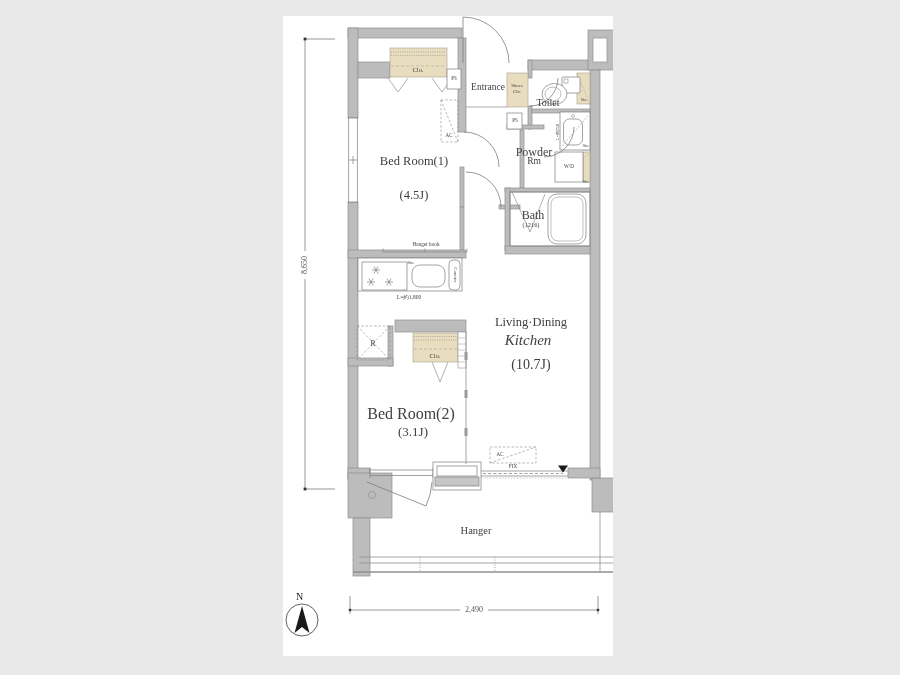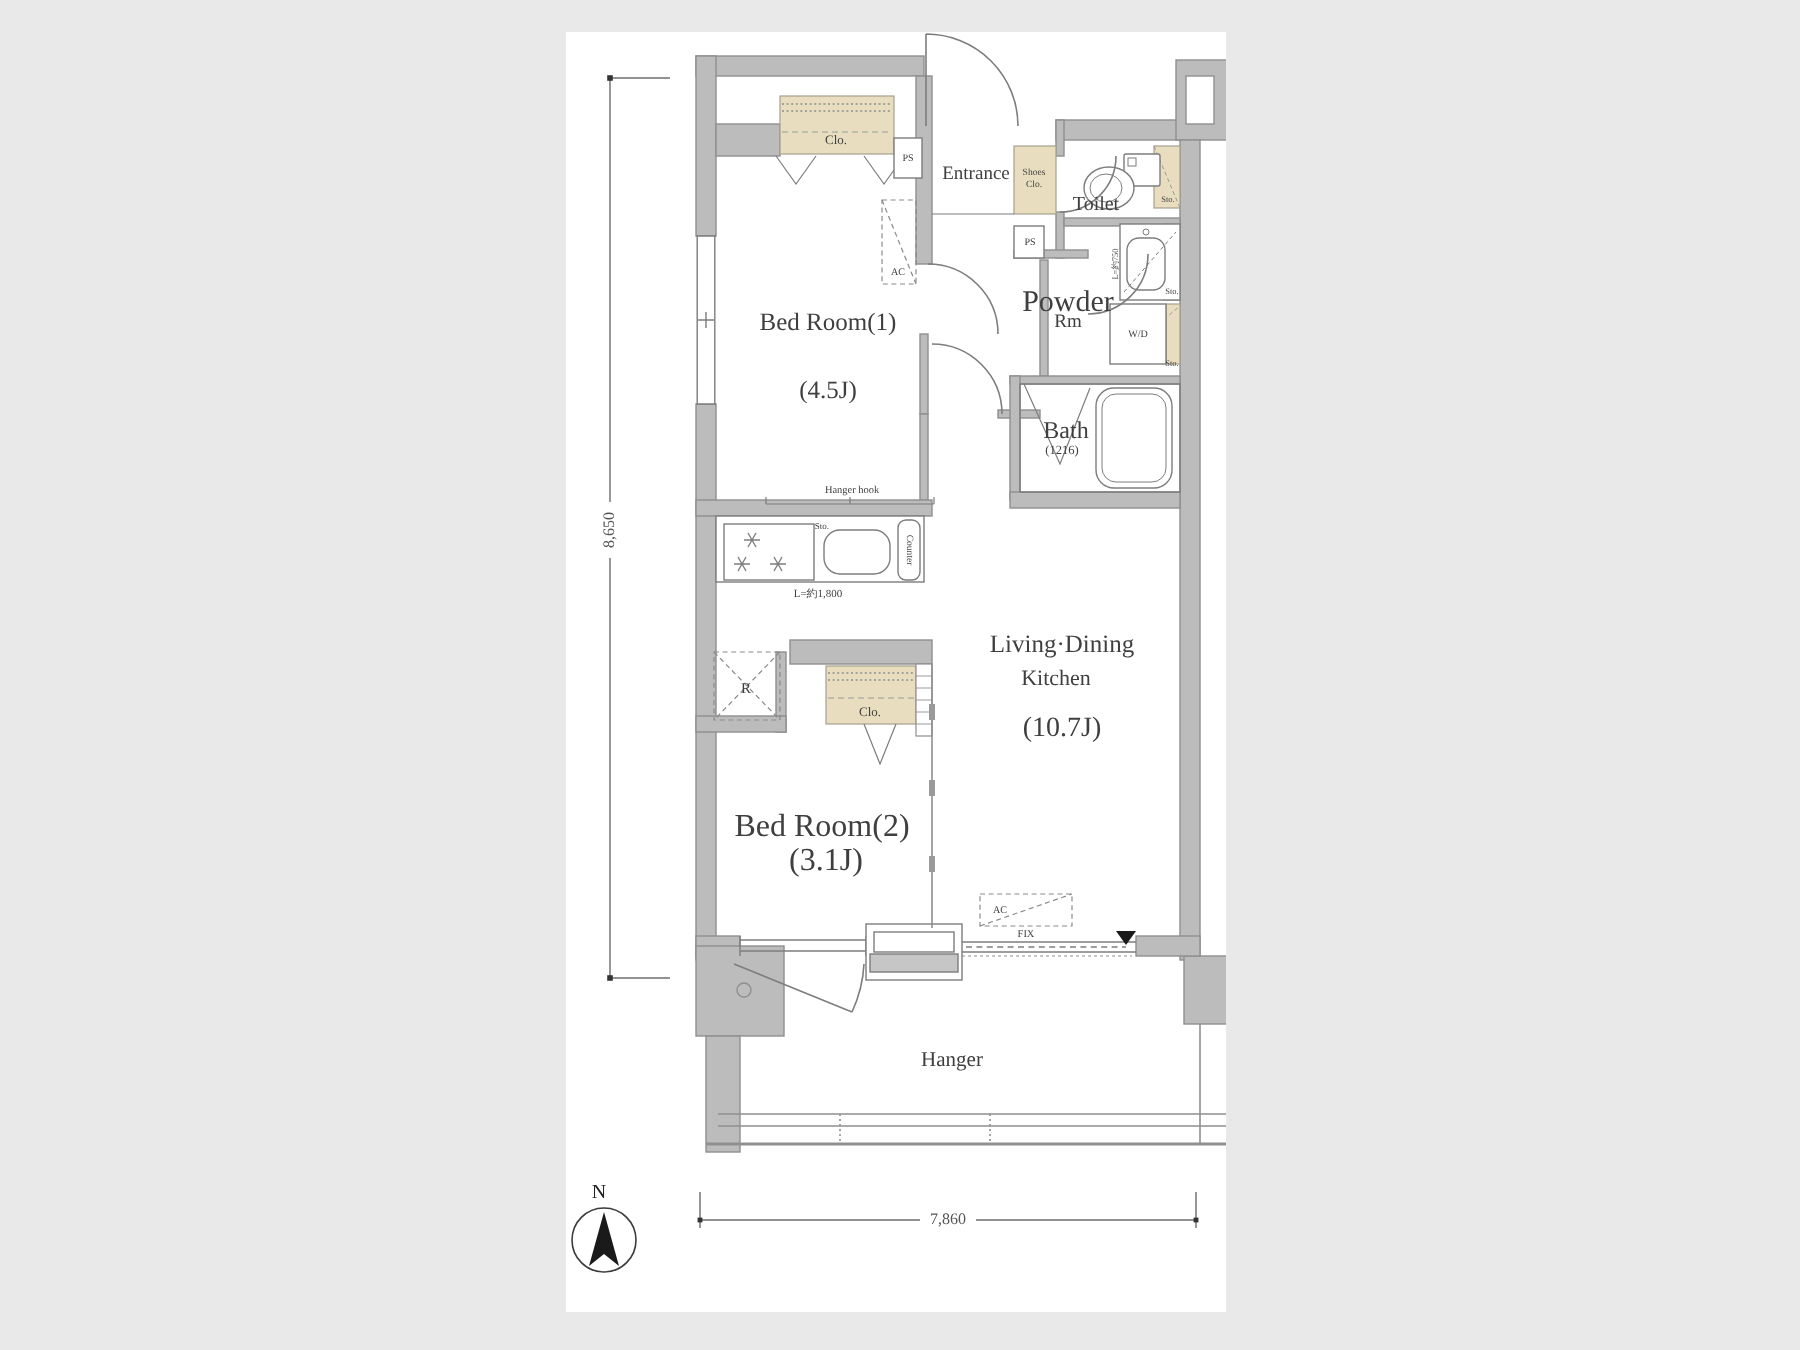--- a/index.html
+++ b/index.html
@@ -203,27 +203,27 @@
 
   <g>
     <circle cx="19" cy="604" r="16" fill="none" stroke="#3a3a3a" stroke-width="0.8"></circle>
     <polygon points="19,590 11.5,617 19,611 26.5,617" fill="#1a1a1a"></polygon>
   </g>
 </svg>
 
   <div class="lbl" style="left:131px;top:145px;font-size:12.5px;">Bed Room(1)</div>
   <div class="lbl" style="left:131px;top:179px;font-size:12.5px;">(4.5J)</div>
   <div class="lbl" style="left:128px;top:398px;font-size:16px;">Bed Room(2)</div>
-  <div class="lbl" style="left:130px;top:415px;font-size:16px;">(3.1J)</div>
+  <div class="lbl" style="left:130px;top:415px;font-size:13px;">(3.1J)</div>
   <div class="lbl" style="left:248px;top:306px;font-size:12.5px;">Living·Dining</div>
-  <div class="lbl" style="left:245px;top:324px;font-size:11px;">Kitchen</div>
+  <div class="lbl" style="left:245px;top:324px;font-size:15px;font-style:italic;">Kitchen</div>
   <div class="lbl" style="left:248px;top:349px;font-size:14px;">(10.7J)</div>
   <div class="lbl" style="left:205px;top:72px;font-size:9.5px;">Entrance</div>
   <div class="lbl" style="left:265px;top:87px;font-size:10px;">Toilet</div>
-  <div class="lbl" style="left:251px;top:136px;font-size:15px;">Powder</div>
+  <div class="lbl" style="left:251px;top:136px;font-size:12px;">Powder</div>
   <div class="lbl" style="left:251px;top:146px;font-size:9.5px;">Rm</div>
   <div class="lbl" style="left:250px;top:199px;font-size:12px;">Bath</div>
   <div class="lbl" style="left:248px;top:209px;font-size:9px;transform:translate(-50%,-50%) scale(.7);">(1216)</div>
   <div class="lbl" style="left:193px;top:515px;font-size:10.5px;">Hanger</div>
 
   <div class="lbl" style="left:135px;top:54px;font-size:9px;transform:translate(-50%,-50%) scale(.72);">Clo.</div>
   <div class="lbl" style="left:152px;top:340px;font-size:9px;transform:translate(-50%,-50%) scale(.72);">Clo.</div>
   <div class="lbl" style="left:234px;top:70px;font-size:9px;transform:translate(-50%,-50%) scale(.53);">Shoes</div>
   <div class="lbl" style="left:234px;top:76px;font-size:9px;transform:translate(-50%,-50%) scale(.53);">Clo.</div>
   <div class="lbl" style="left:171px;top:63px;font-size:9px;transform:translate(-50%,-50%) scale(.56);">PS</div>
@@ -236,16 +236,16 @@
   <div class="lbl" style="left:303px;top:166px;font-size:9px;transform:translate(-50%,-50%) scale(.47);">Sto.</div>
   <div class="lbl" style="left:128px;top:247px;font-size:9px;transform:translate(-50%,-50%) scale(.5);">Sto.</div>
   <div class="lbl" style="left:171.5px;top:259px;font-size:9px;transform:translate(-50%,-50%) rotate(90deg) scale(.53);">Counter</div>
   <div class="lbl" style="left:90px;top:328px;font-size:7.5px;">R</div>
   <div class="lbl" style="left:143px;top:229px;font-size:9px;transform:translate(-50%,-50%) scale(.58);">Hanger hook</div>
   <div class="lbl" style="left:126px;top:281px;font-size:9px;transform:translate(-50%,-50%) scale(.61);">L=約1,800</div>
   <div class="lbl" style="left:275px;top:116px;font-size:9px;transform:translate(-50%,-50%) rotate(-90deg) scale(.47);">L=約750</div>
   <div class="lbl" style="left:230px;top:451px;font-size:9px;transform:translate(-50%,-50%) scale(.58);background:#fff;padding:0 1px;">FIX</div>
 
   <div class="lbl dimlbl" style="left:22px;top:249px;font-size:8px;transform:translate(-50%,-50%) rotate(-90deg);">8,650</div>
-  <div class="lbl dimlbl" style="left:191px;top:594px;font-size:8px;">7,860</div>
+  <div class="lbl dimlbl" style="left:191px;top:594px;font-size:8px;">2,490</div>
   <div class="lbl" style="left:16.5px;top:581px;font-size:10px;color:#222;">N</div>
 
 </div>
 
 </body></html>

